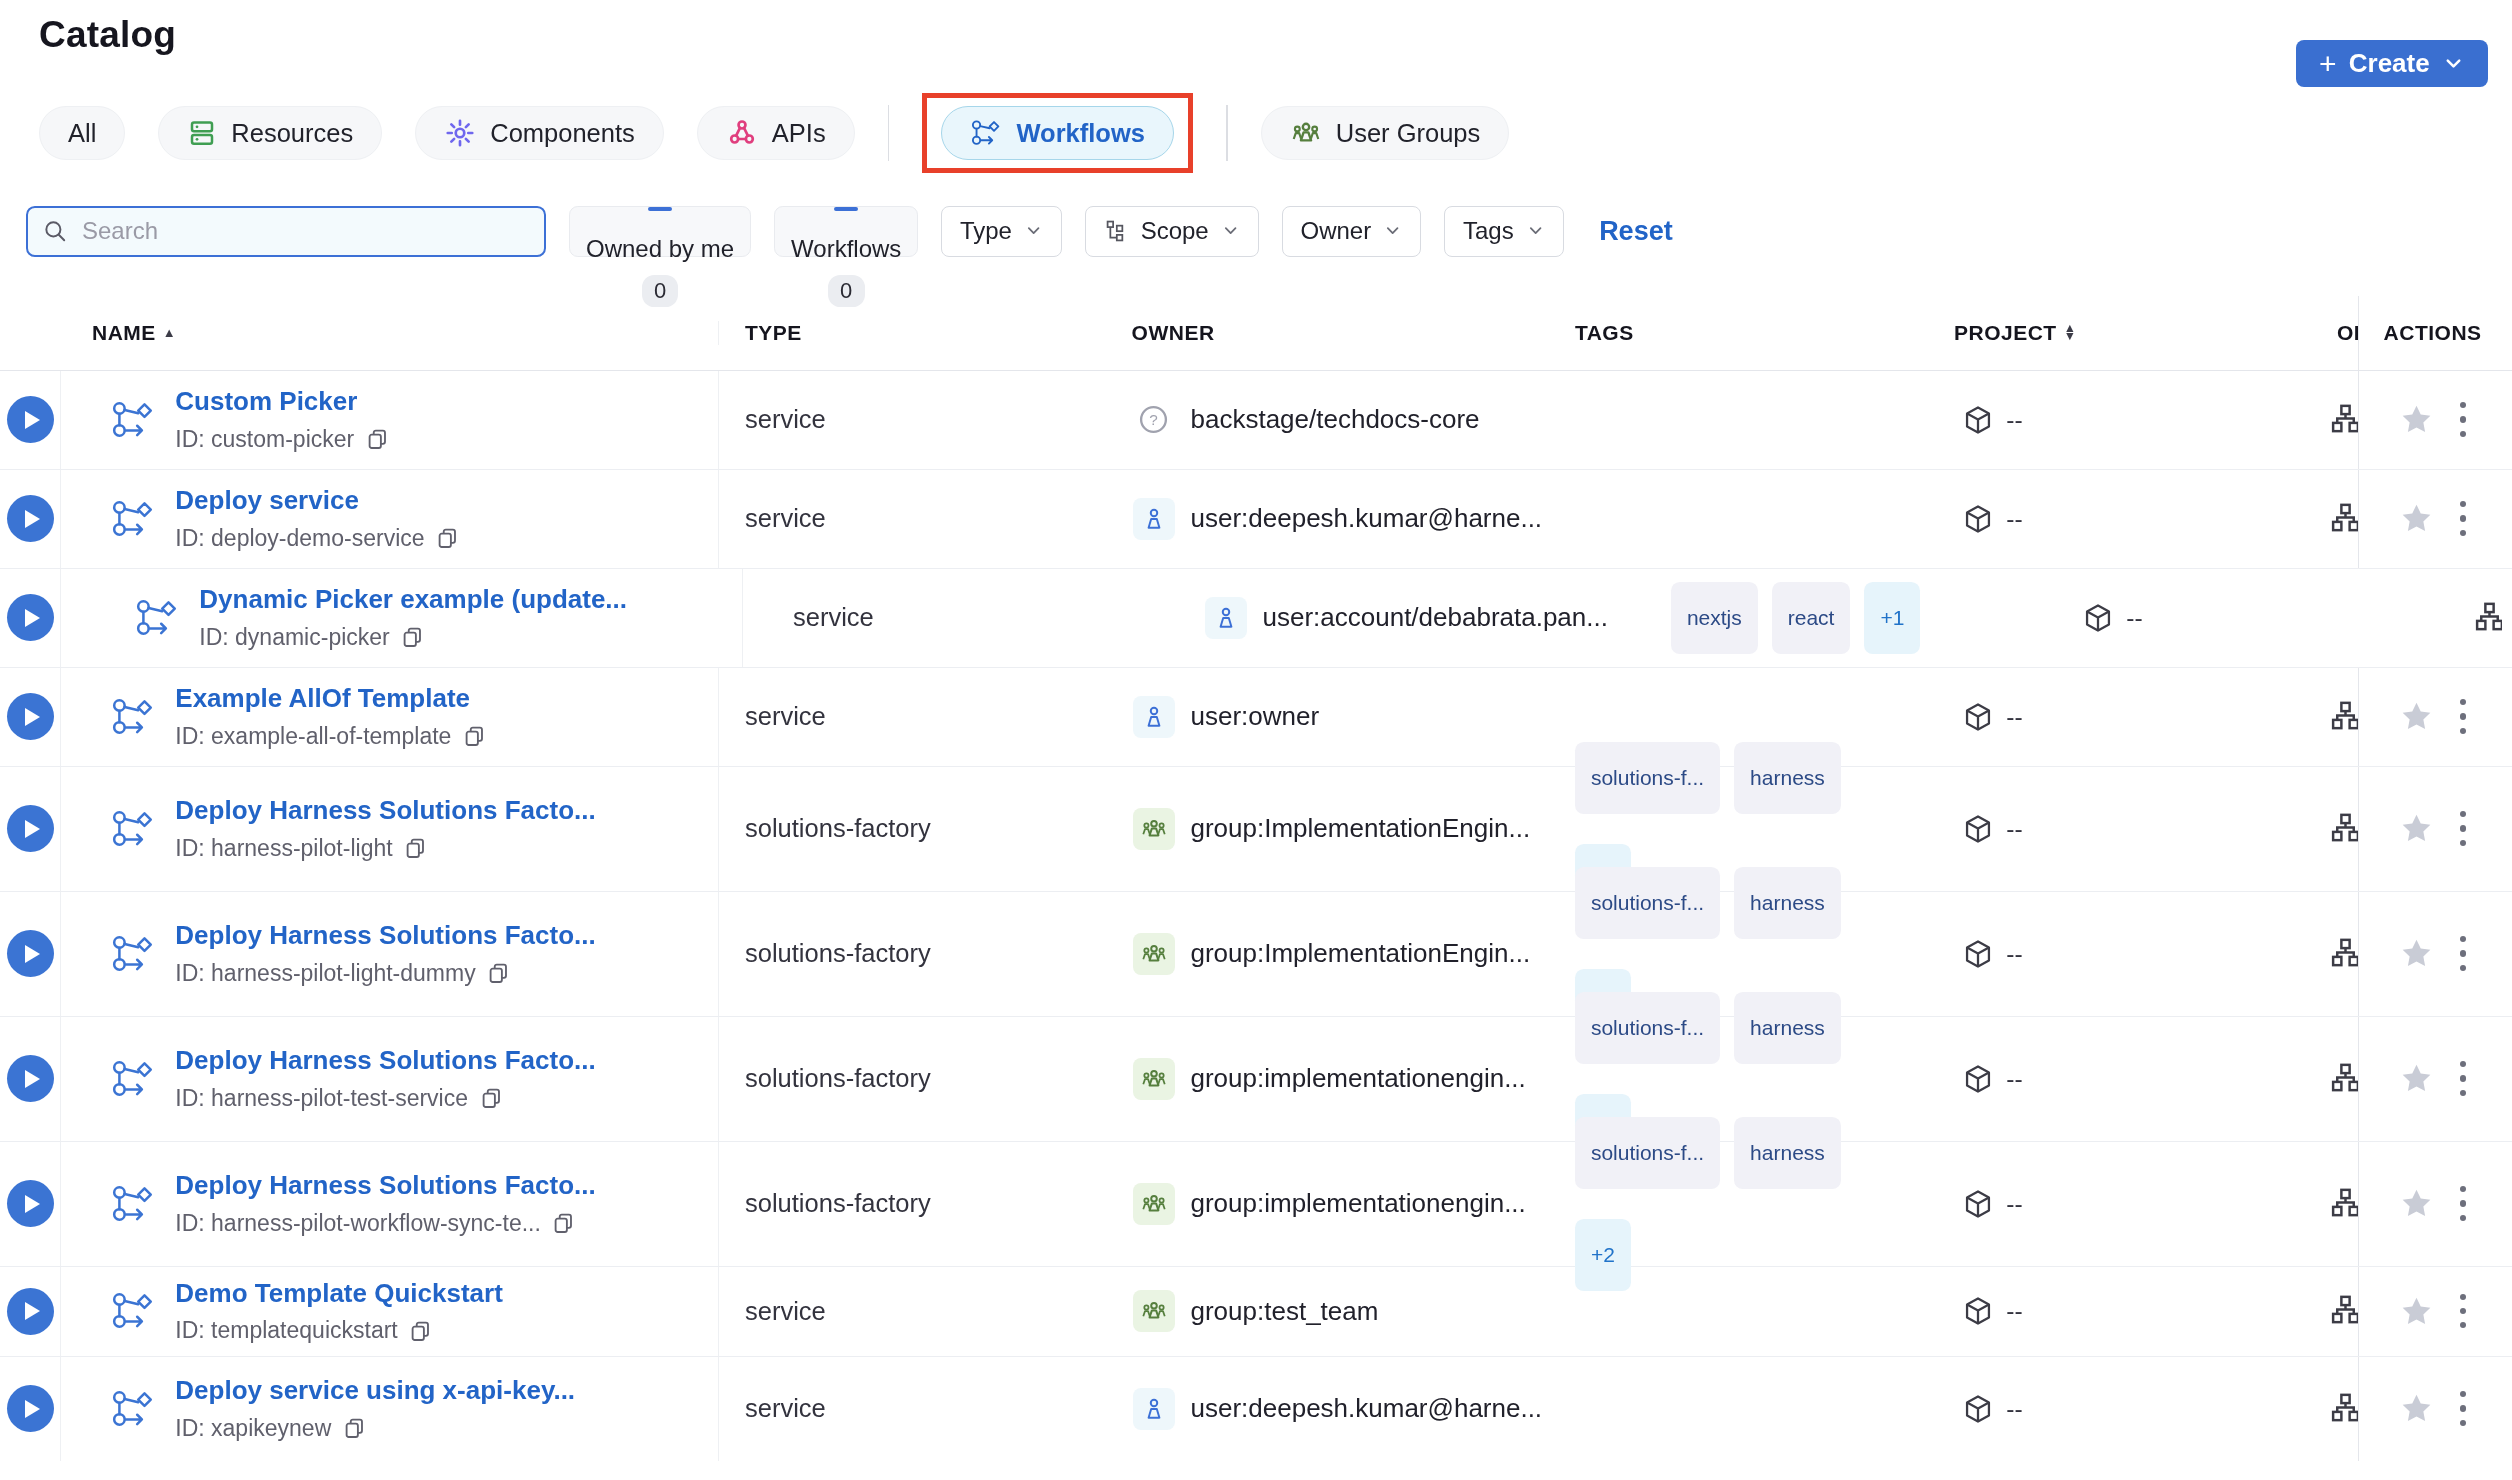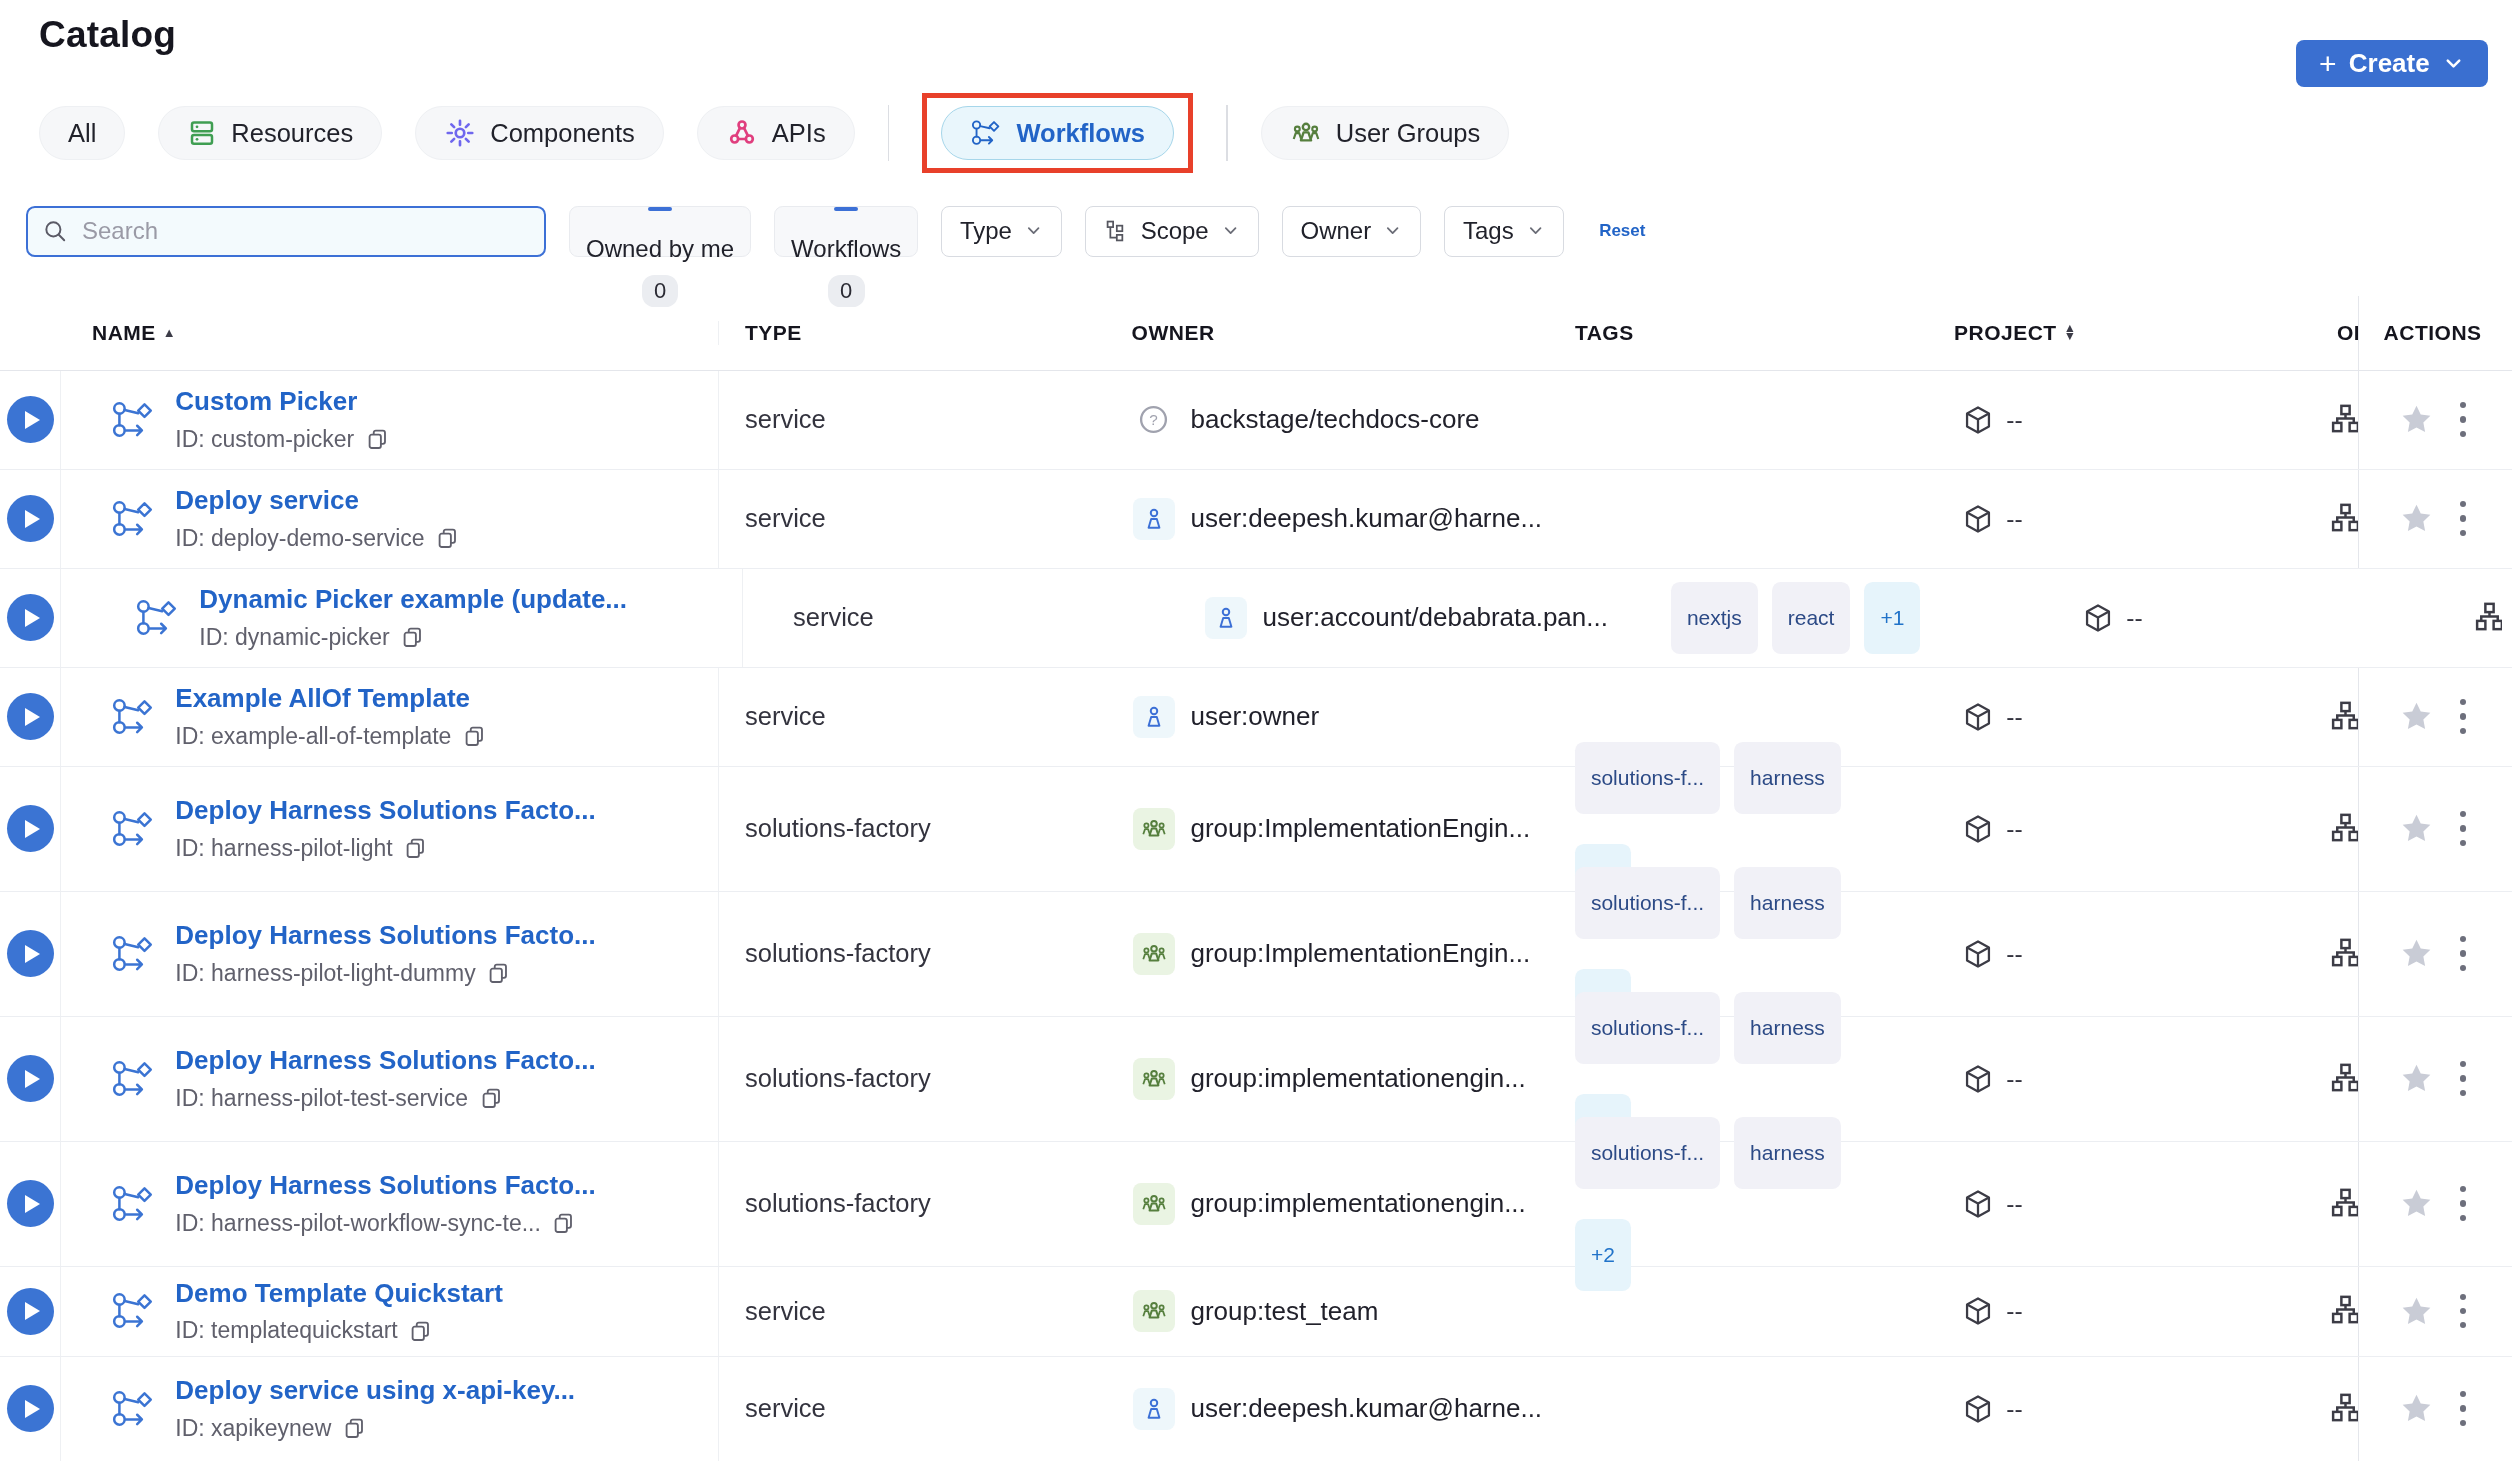--- a/index.html
+++ b/index.html
@@ -36,21 +36,21 @@
     background:#f3fafd; padding:0 17.6px 0 54px; font-size:24px; color:#2a2a33; outline:none;
     font-family:"Liberation Sans","DejaVu Sans",sans-serif; }
   .search-wrap input::placeholder { color:#9a9aa6; }
   .search-ic { position:absolute; left:16px; top:12.3px; }
   .chk-group { height:51px; background:#f7f8fa; border:1.8px solid #e9ebef; border-radius:8.8px;
     display:flex; align-items:center; gap:12.3px; padding:0 16px; font-size:24px; color:#21222b; cursor:pointer;flex-direction:column; }
   .chk { width:24px; height:24px; border:2.2px solid #3c70d6; border-radius:6.1px; background:#fff; }
   .count-pill { background:#ebedf1; border-radius:12.3px; padding:2.6px 12.3px; font-size:22px; color:#2a2a33; }
   .dd { height:51px; background:#fff; border:1.8px solid #d8dbe1; border-radius:8px;
     display:flex; align-items:center; gap:12.3px; padding:0 17.6px; font-size:24px; color:#21222b; cursor:pointer; }
-  .reset { font-size:17px; font-weight:700; color:#2264c7; cursor:pointer; margin-left:12.3px; }
+  .reset { font-size:27px; font-weight:700; color:#2264c7; cursor:pointer; margin-left:12.3px; }
 
   
   .table { margin-top:39px; position:relative; }
   .trow { display:flex; width:2512px; }
   .thead { height:74px; align-items:center; }
   .thead .cell { font-size:21px; font-weight:700; color:#15151e; letter-spacing:0.5px; display:flex; align-items:center; gap:7px; }
   .col-play{width:61px; flex:none;}
   .col-name{width:658px; flex:none;}
   .col-type{width:410px; flex:none;}
   .col-owner{width:445px; flex:none;}

